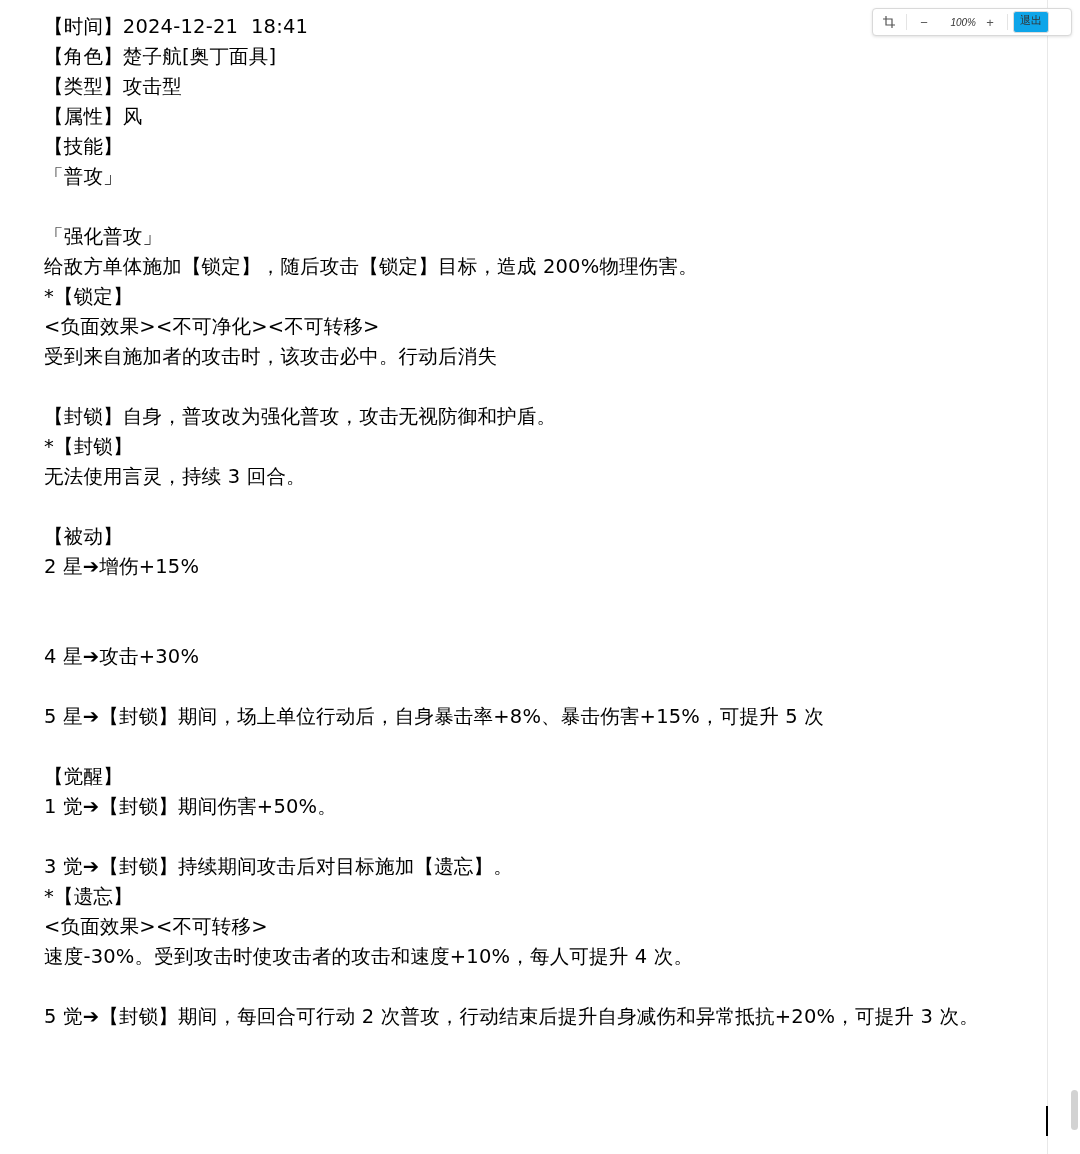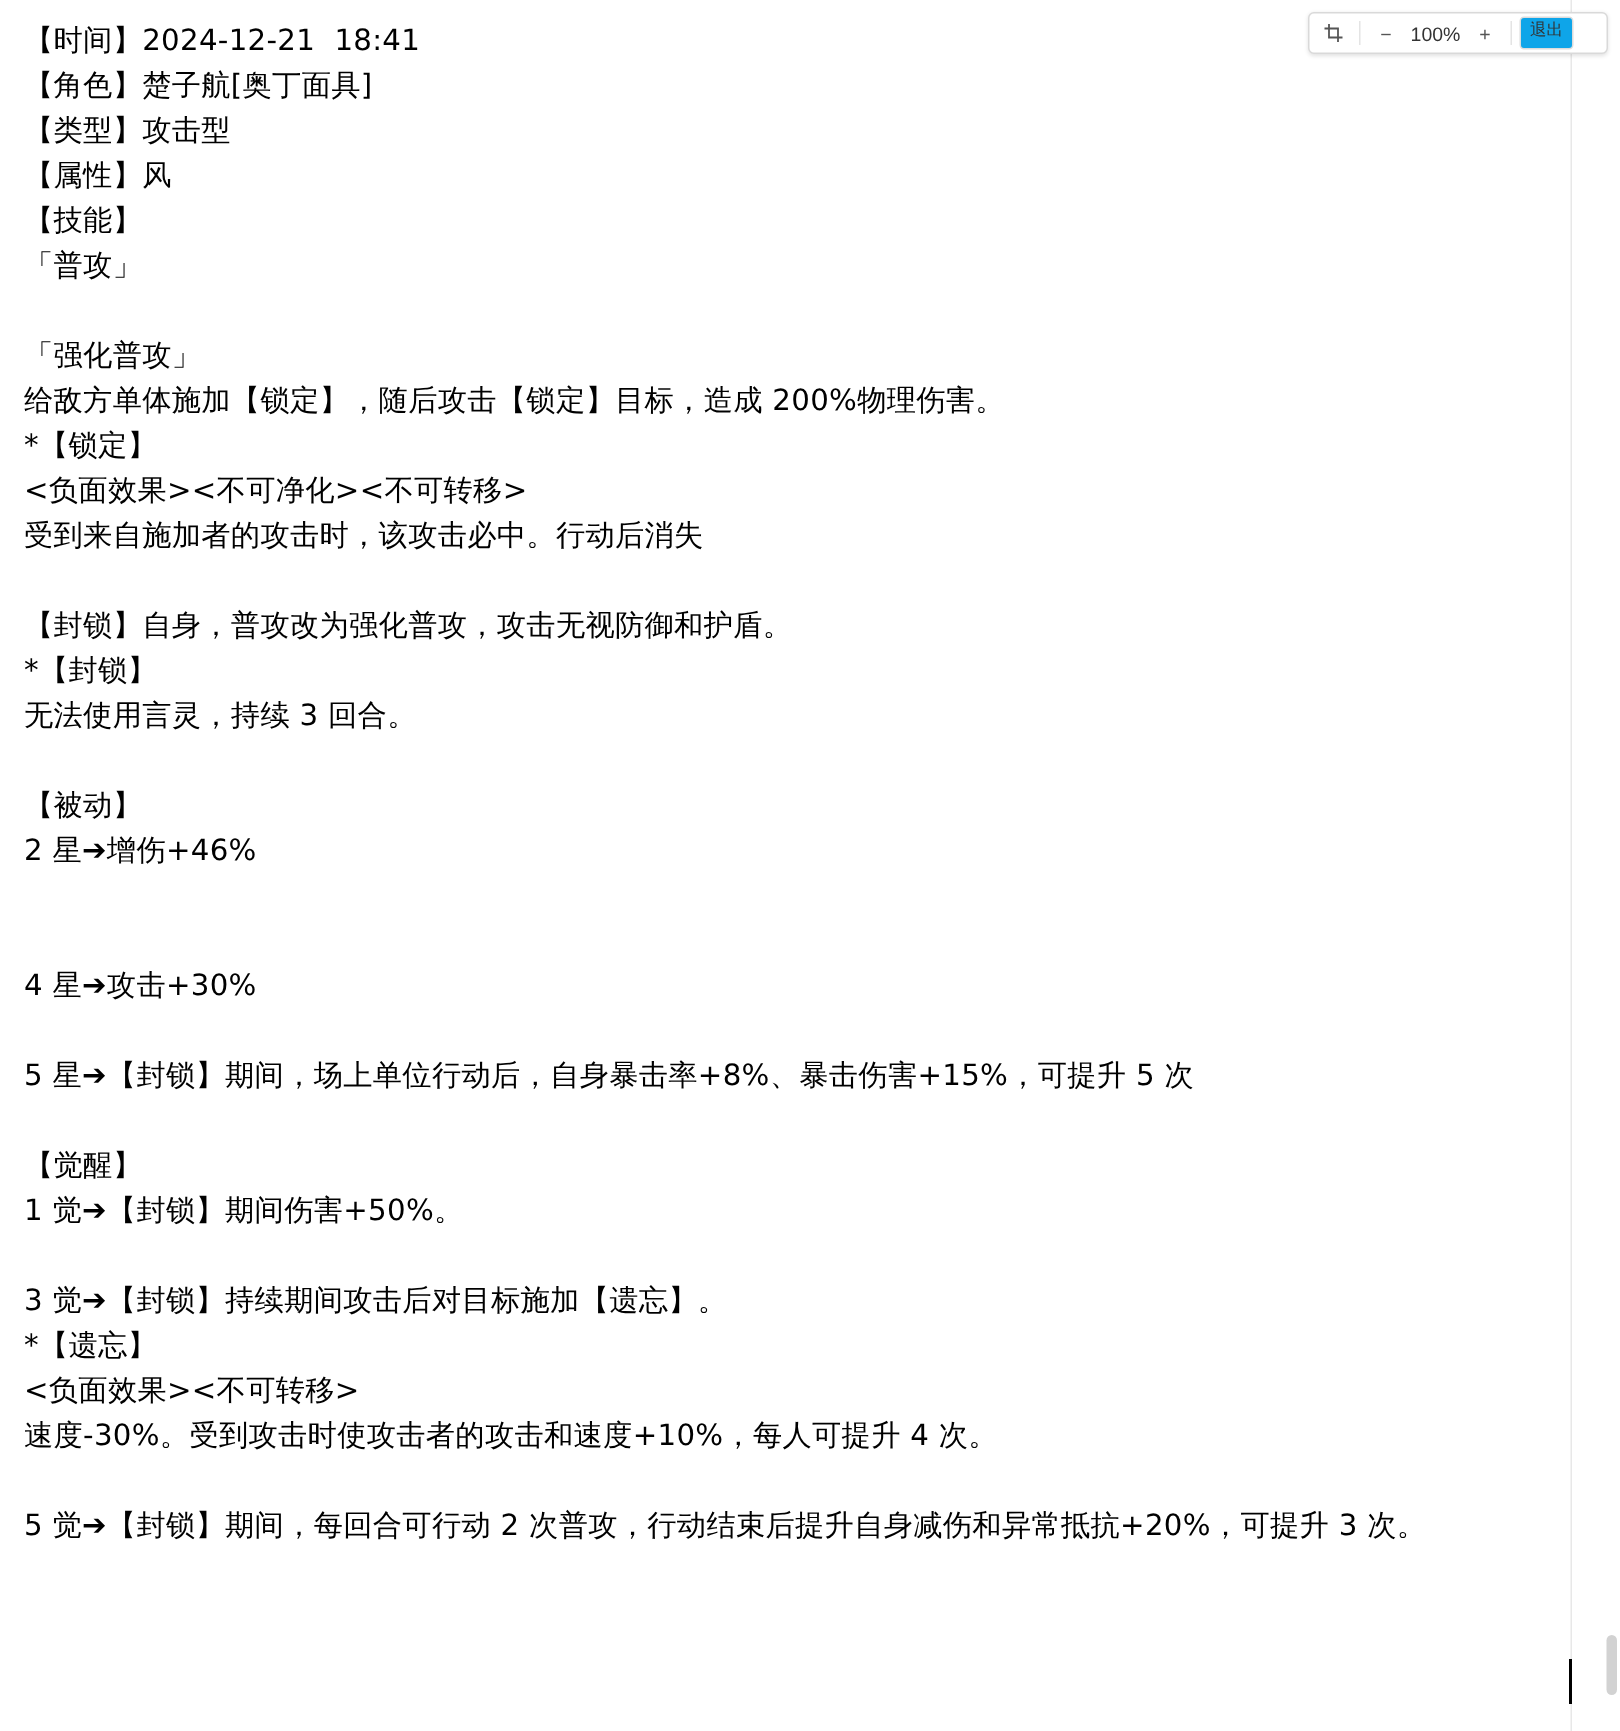--- a/index.html
+++ b/index.html
@@ -40,25 +40,26 @@
     display: flex;
     align-items: center;
     justify-content: center;
     border-radius: 3px;
     color: #555;
     font-size: 13px;
     line-height: 1;
     user-select: none;
   }
   .tb-zoom {
-    font-size: 13px;
+    font-size: 10px;
     color: #333;
     min-width: 38px;
-    text-align: center;
+    text-align: right;
     font-family: "Liberation Sans", sans-serif;
+    font-style: italic;
   }
   .tb-sep {
     width: 1px;
     height: 16px;
     background: #e4e4e4;
     margin: 0 3px;
   }
   .tb-exit {
     font-size: 11px;
     color: #333;
@@ -83,20 +84,21 @@
     font-family: "DejaVu Sans", "Liberation Sans", sans-serif;
     font-size: 19.5px;
     line-height: 30px;
     color: #000;
     letter-spacing: 0.2px;
     overflow: hidden;
   }
   .line {
     white-space: pre-wrap;
     min-height: 30px;
+    margin-left: 28px;
   }
   .line.blank {
     height: 30px;
   }
 
   
   .right-rail {
     position: absolute;
     top: 0;
     right: 0;
@@ -138,21 +140,21 @@
     <div class="line">给敌方单体施加【锁定】，随后攻击【锁定】目标，造成 200%物理伤害。</div>
     <div class="line">*【锁定】</div>
     <div class="line">&lt;负面效果&gt;&lt;不可净化&gt;&lt;不可转移&gt;</div>
     <div class="line">受到来自施加者的攻击时，该攻击必中。行动后消失</div>
     <div class="line blank"></div>
     <div class="line">【封锁】自身，普攻改为强化普攻，攻击无视防御和护盾。</div>
     <div class="line">*【封锁】</div>
     <div class="line">无法使用言灵，持续 3 回合。</div>
     <div class="line blank"></div>
     <div class="line">【被动】</div>
-    <div class="line">2 星➔增伤+46%</div>
+    <div class="line">2 星➔增伤+15%</div>
     <div class="line blank"></div>
     <div class="line blank"></div>
     <div class="line">4 星➔攻击+30%</div>
     <div class="line blank"></div>
     <div class="line">5 星➔【封锁】期间，场上单位行动后，自身暴击率+8%、暴击伤害+15%，可提升 5 次</div>
     <div class="line blank"></div>
     <div class="line">【觉醒】</div>
     <div class="line">1 觉➔【封锁】期间伤害+50%。</div>
     <div class="line blank"></div>
     <div class="line">3 觉➔【封锁】持续期间攻击后对目标施加【遗忘】。</div>

